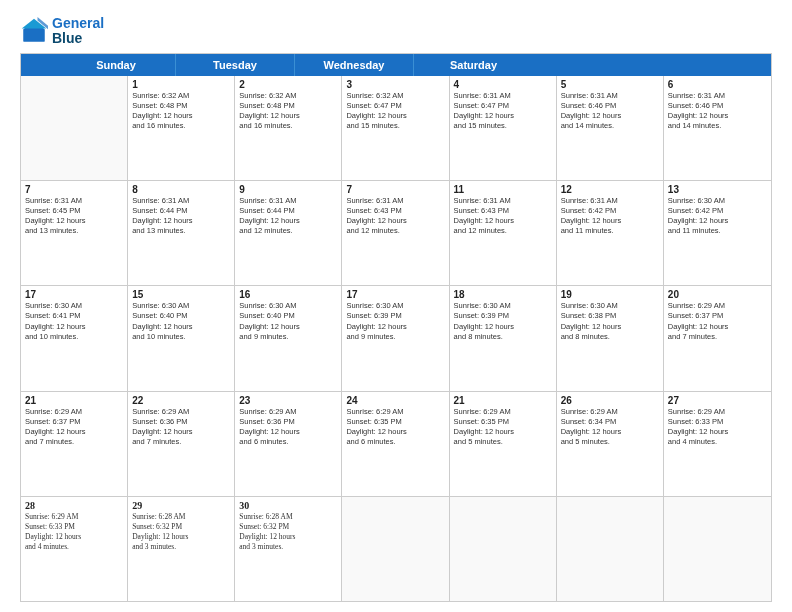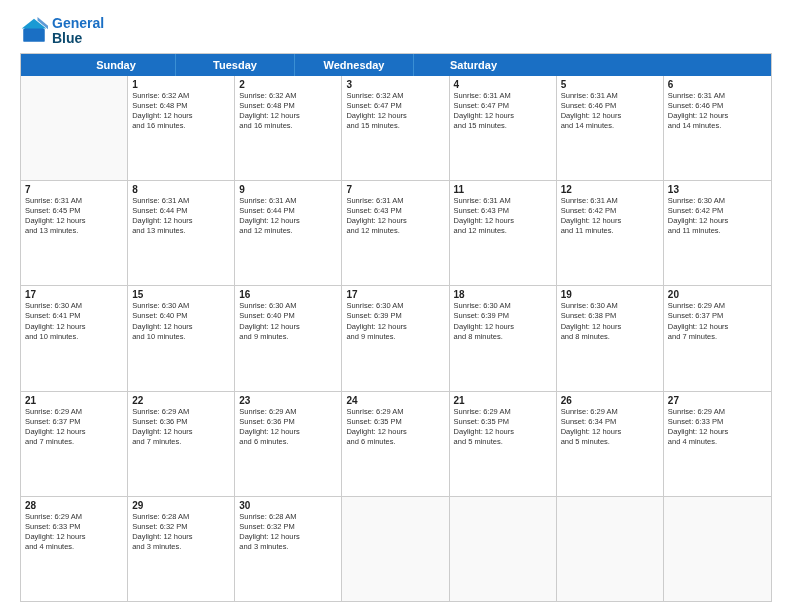--- a/index.html
+++ b/index.html
@@ -80,21 +80,21 @@
       flex: 1;
       display: flex;
       flex-direction: column;
     }
     .cal-row {
       display: grid;
       grid-template-columns: repeat(7, 1fr);
       flex: 1;
       border-bottom: 1px solid #ccc;
     }
-    .cal-row:last-child { border-bottom: none; }
+    .cal-row:last-child { border-bottom: none; font-family: Liberation Serif, serif; }
     .cal-cell {
       border-right: 1px solid #ccc;
       padding: 3px 4px;
       font-size: 7.8px;
       color: #333;
       vertical-align: top;
       min-height: 0;
       display: flex;
       flex-direction: column;
     }

